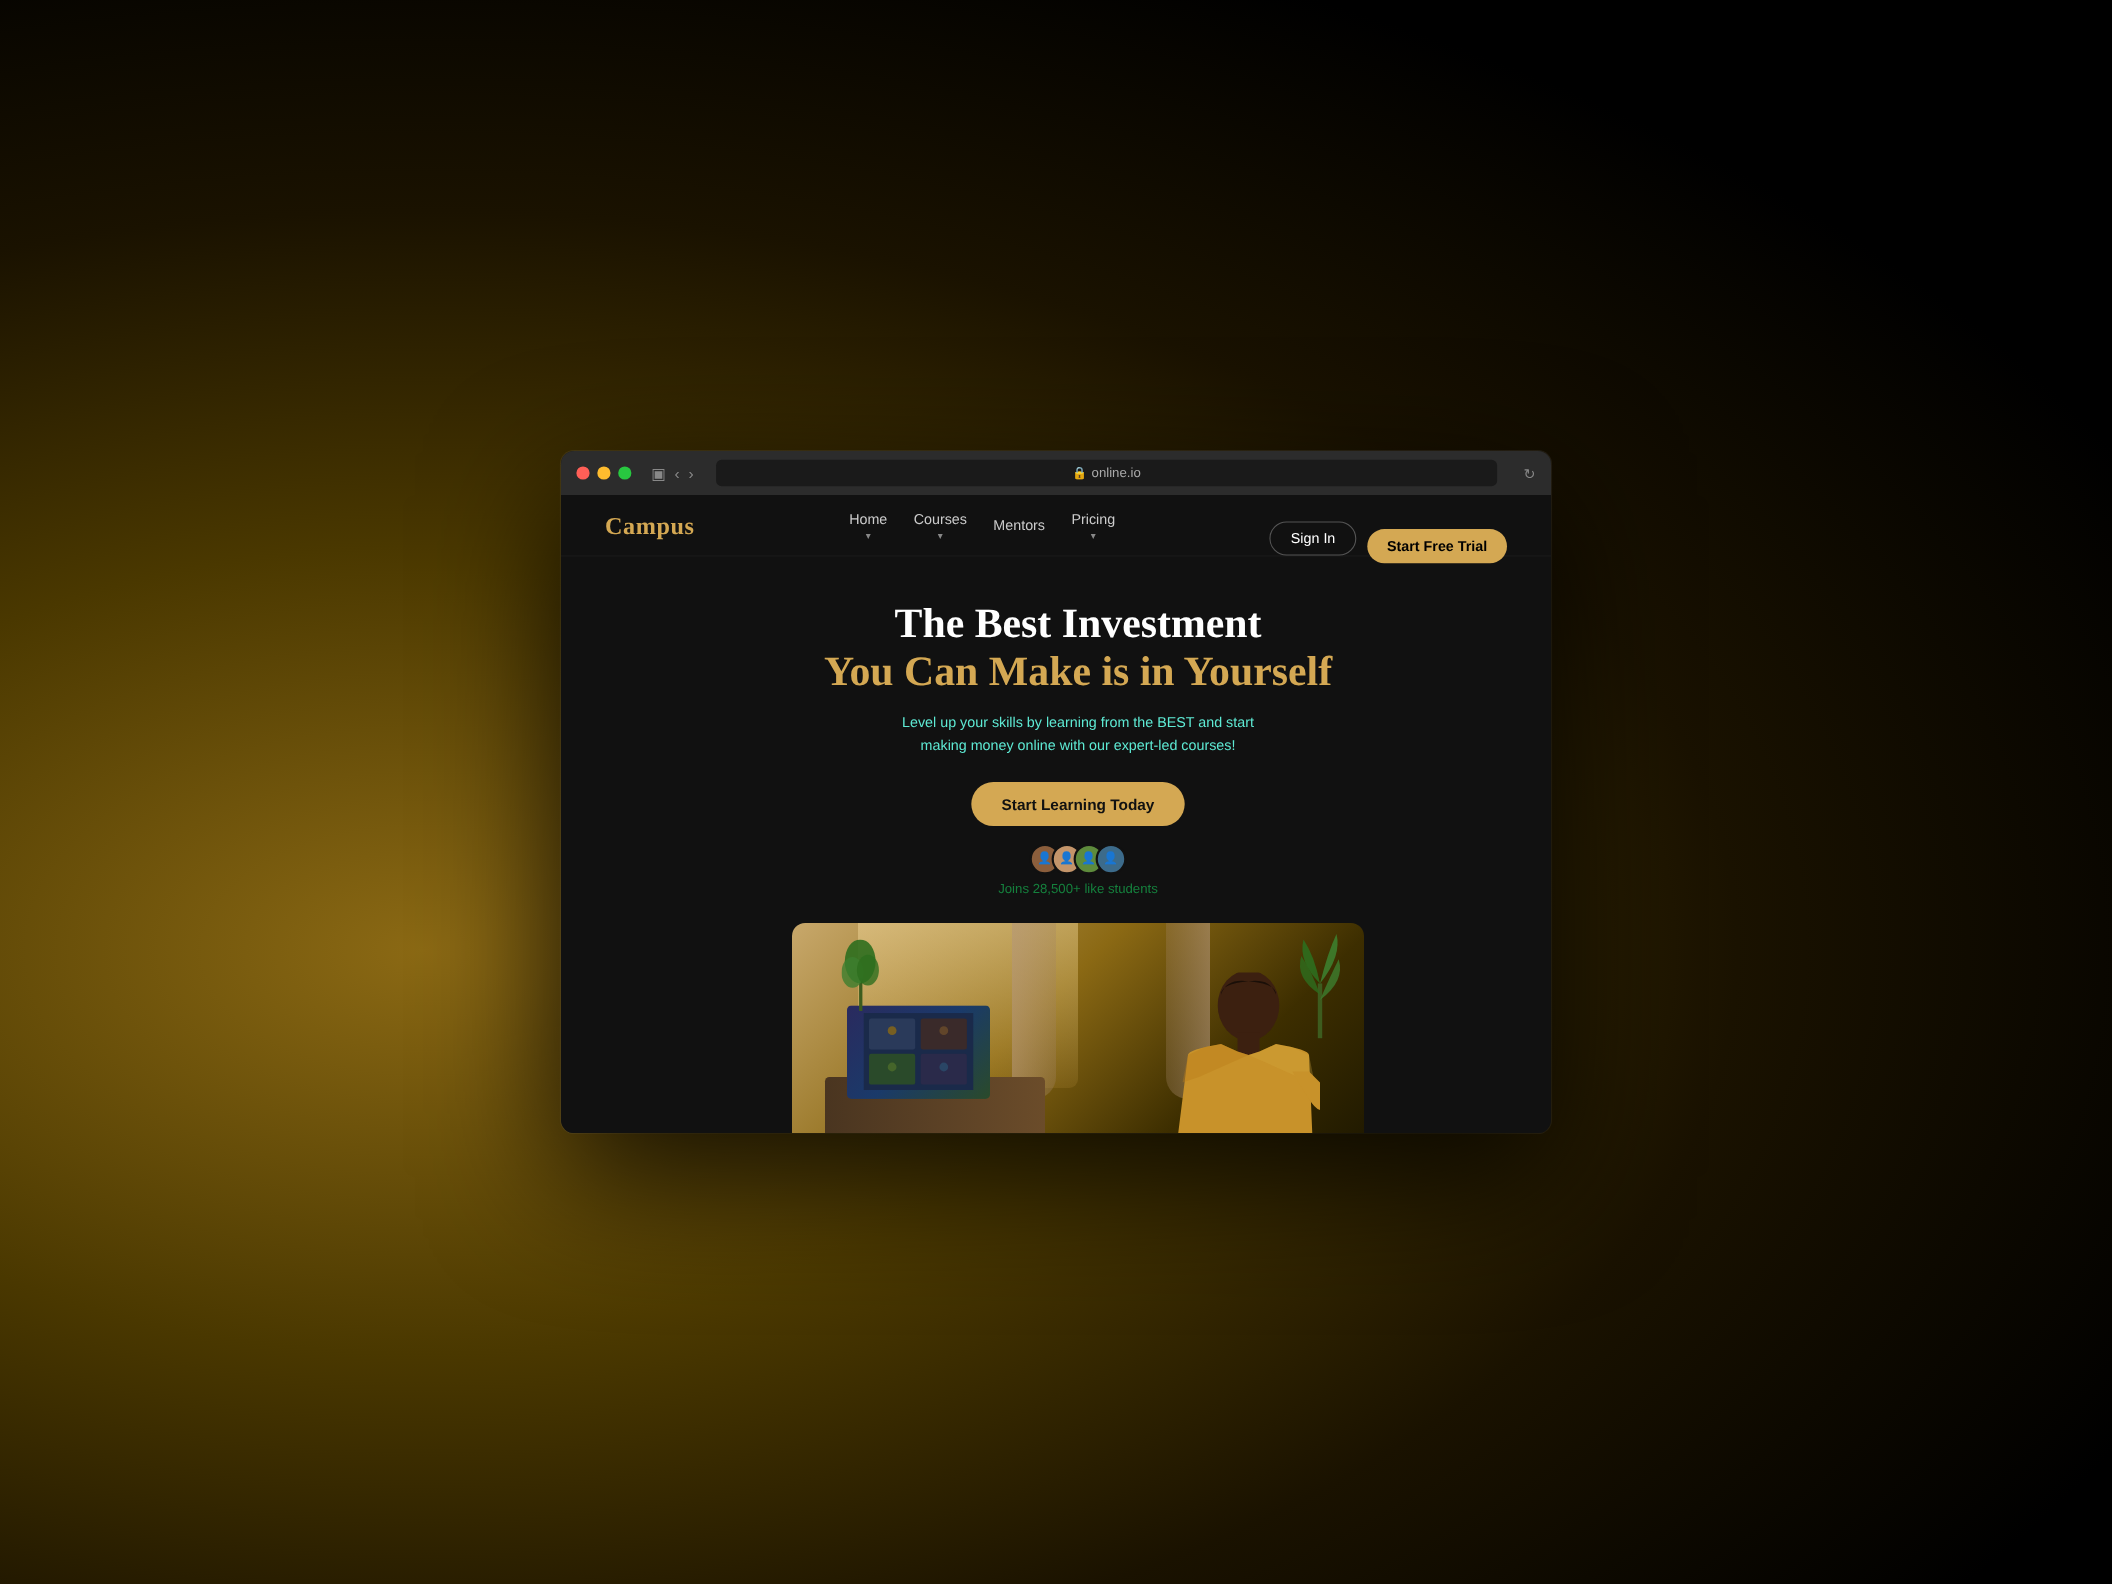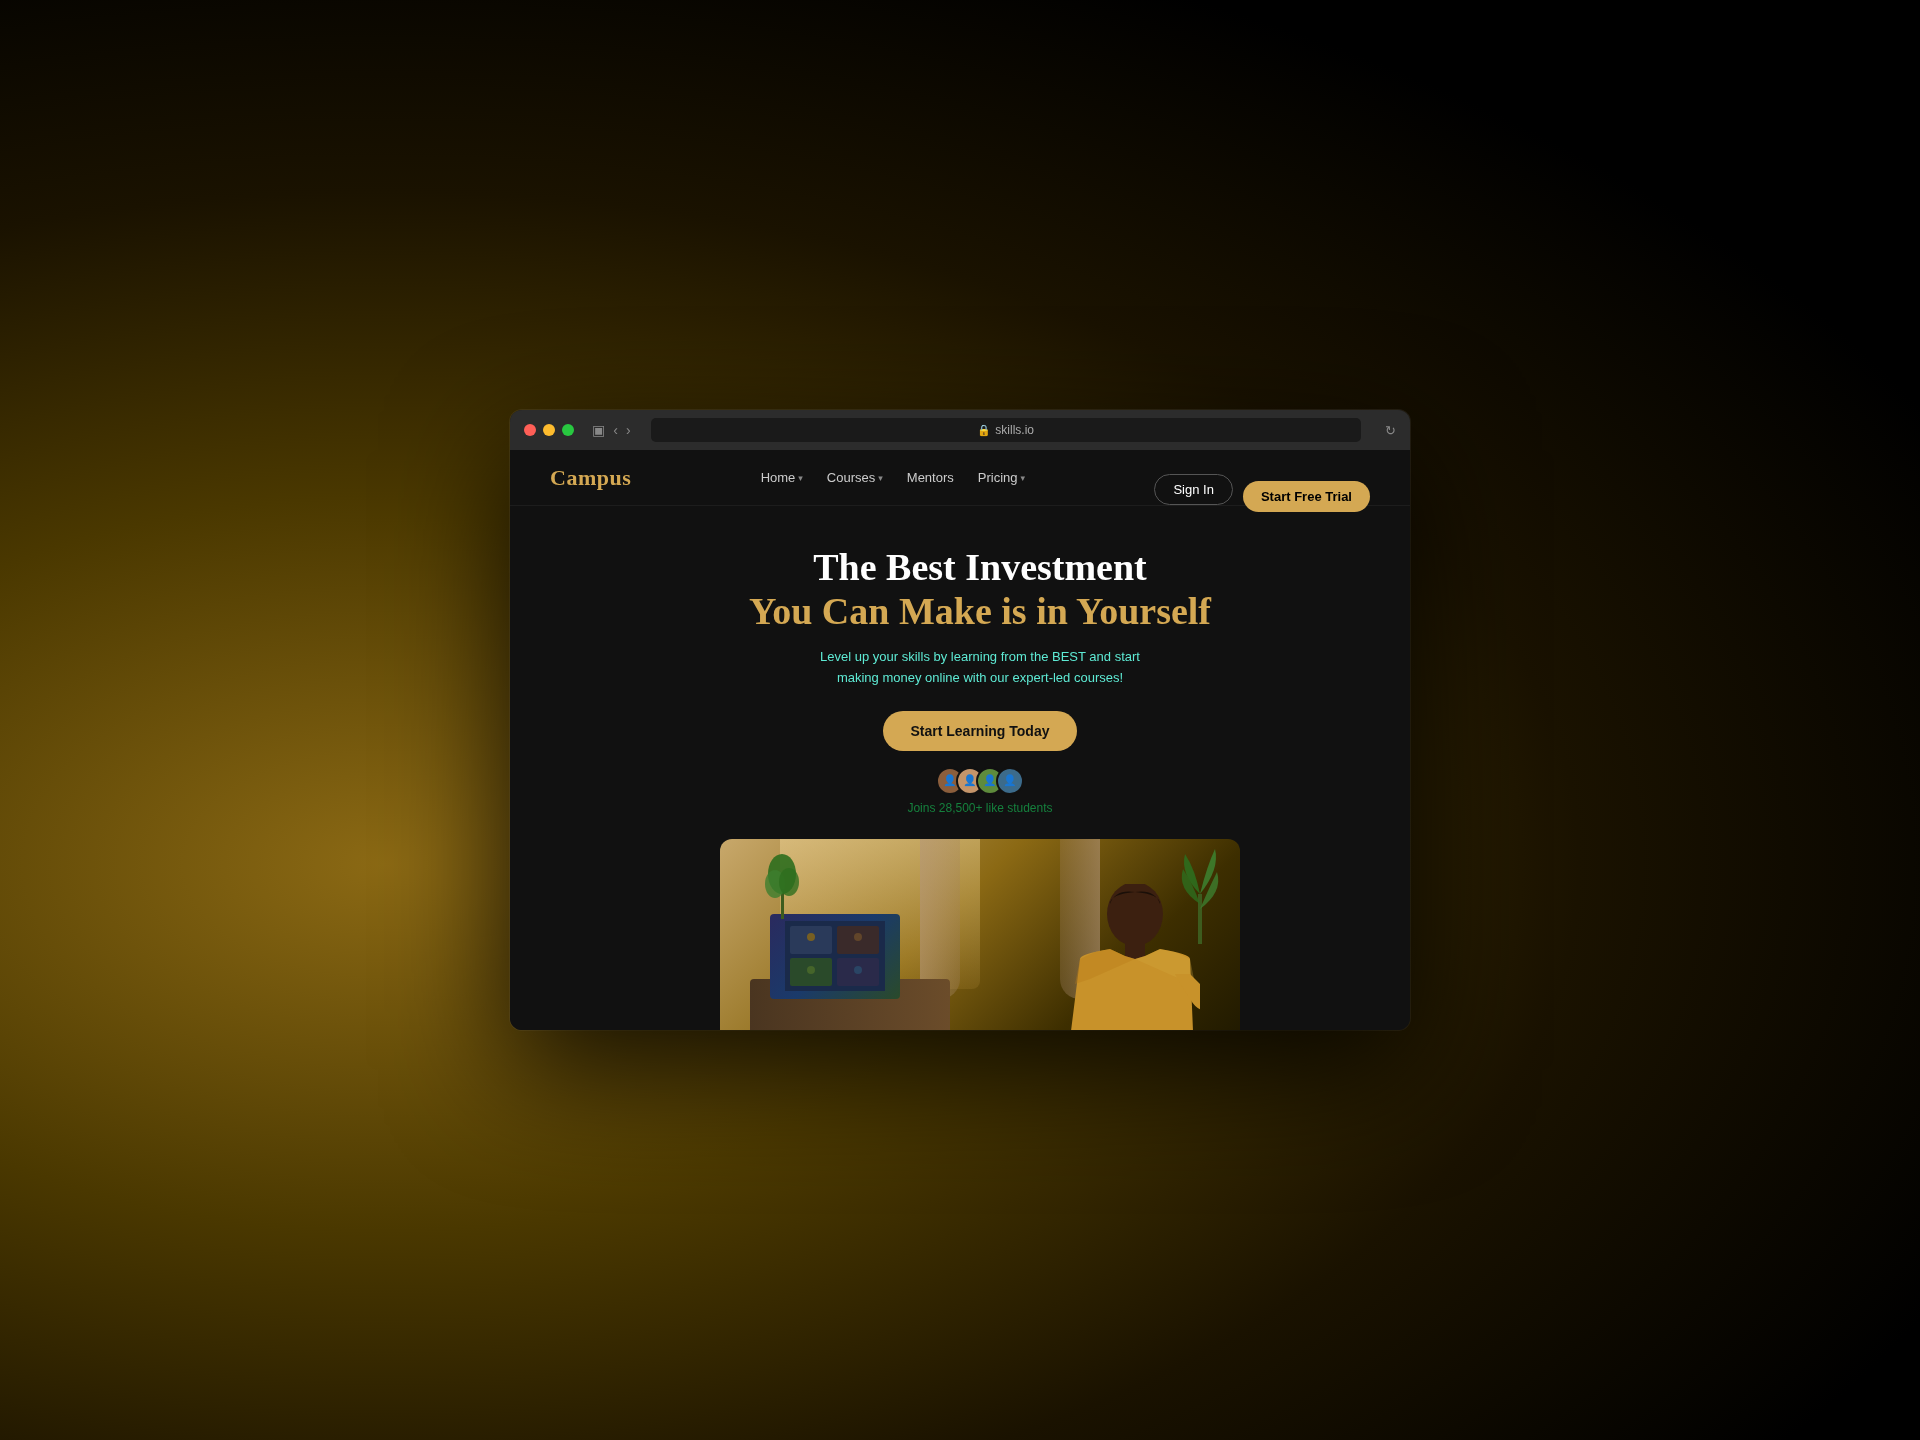--- a/index.html
+++ b/index.html
@@ -133,20 +133,21 @@
       list-style: none;
     }
 
     .nav-link {
       color: #cccccc;
       font-size: 13px;
       cursor: pointer;
       display: flex;
       align-items: center;
       gap: 3px;
+      flex-direction: column;
     }
 
     .nav-chevron {
       font-size: 9px;
       color: #888;
     }
 
     .nav-actions {
       display: flex;
       align-items: center;
@@ -362,21 +363,21 @@
       <div class="traffic-light tl-yellow"></div>
       <div class="traffic-light tl-green"></div>
     </div>
     <div class="title-bar-controls">
       <span class="tb-icon">▣</span>
       <span class="tb-icon">‹</span>
       <span class="tb-icon">›</span>
     </div>
     <div class="address-bar">
       <span class="address-lock">🔒</span>
-      <span class="address-text">skills.io</span>
+      <span class="address-text">online.io</span>
     </div>
     <span class="refresh-btn">↻</span>
   </div>
 
   <div class="browser-content">
 
     <nav class="nav">
       <div class="nav-logo">Campus</div>
 
       <ul class="nav-links">

